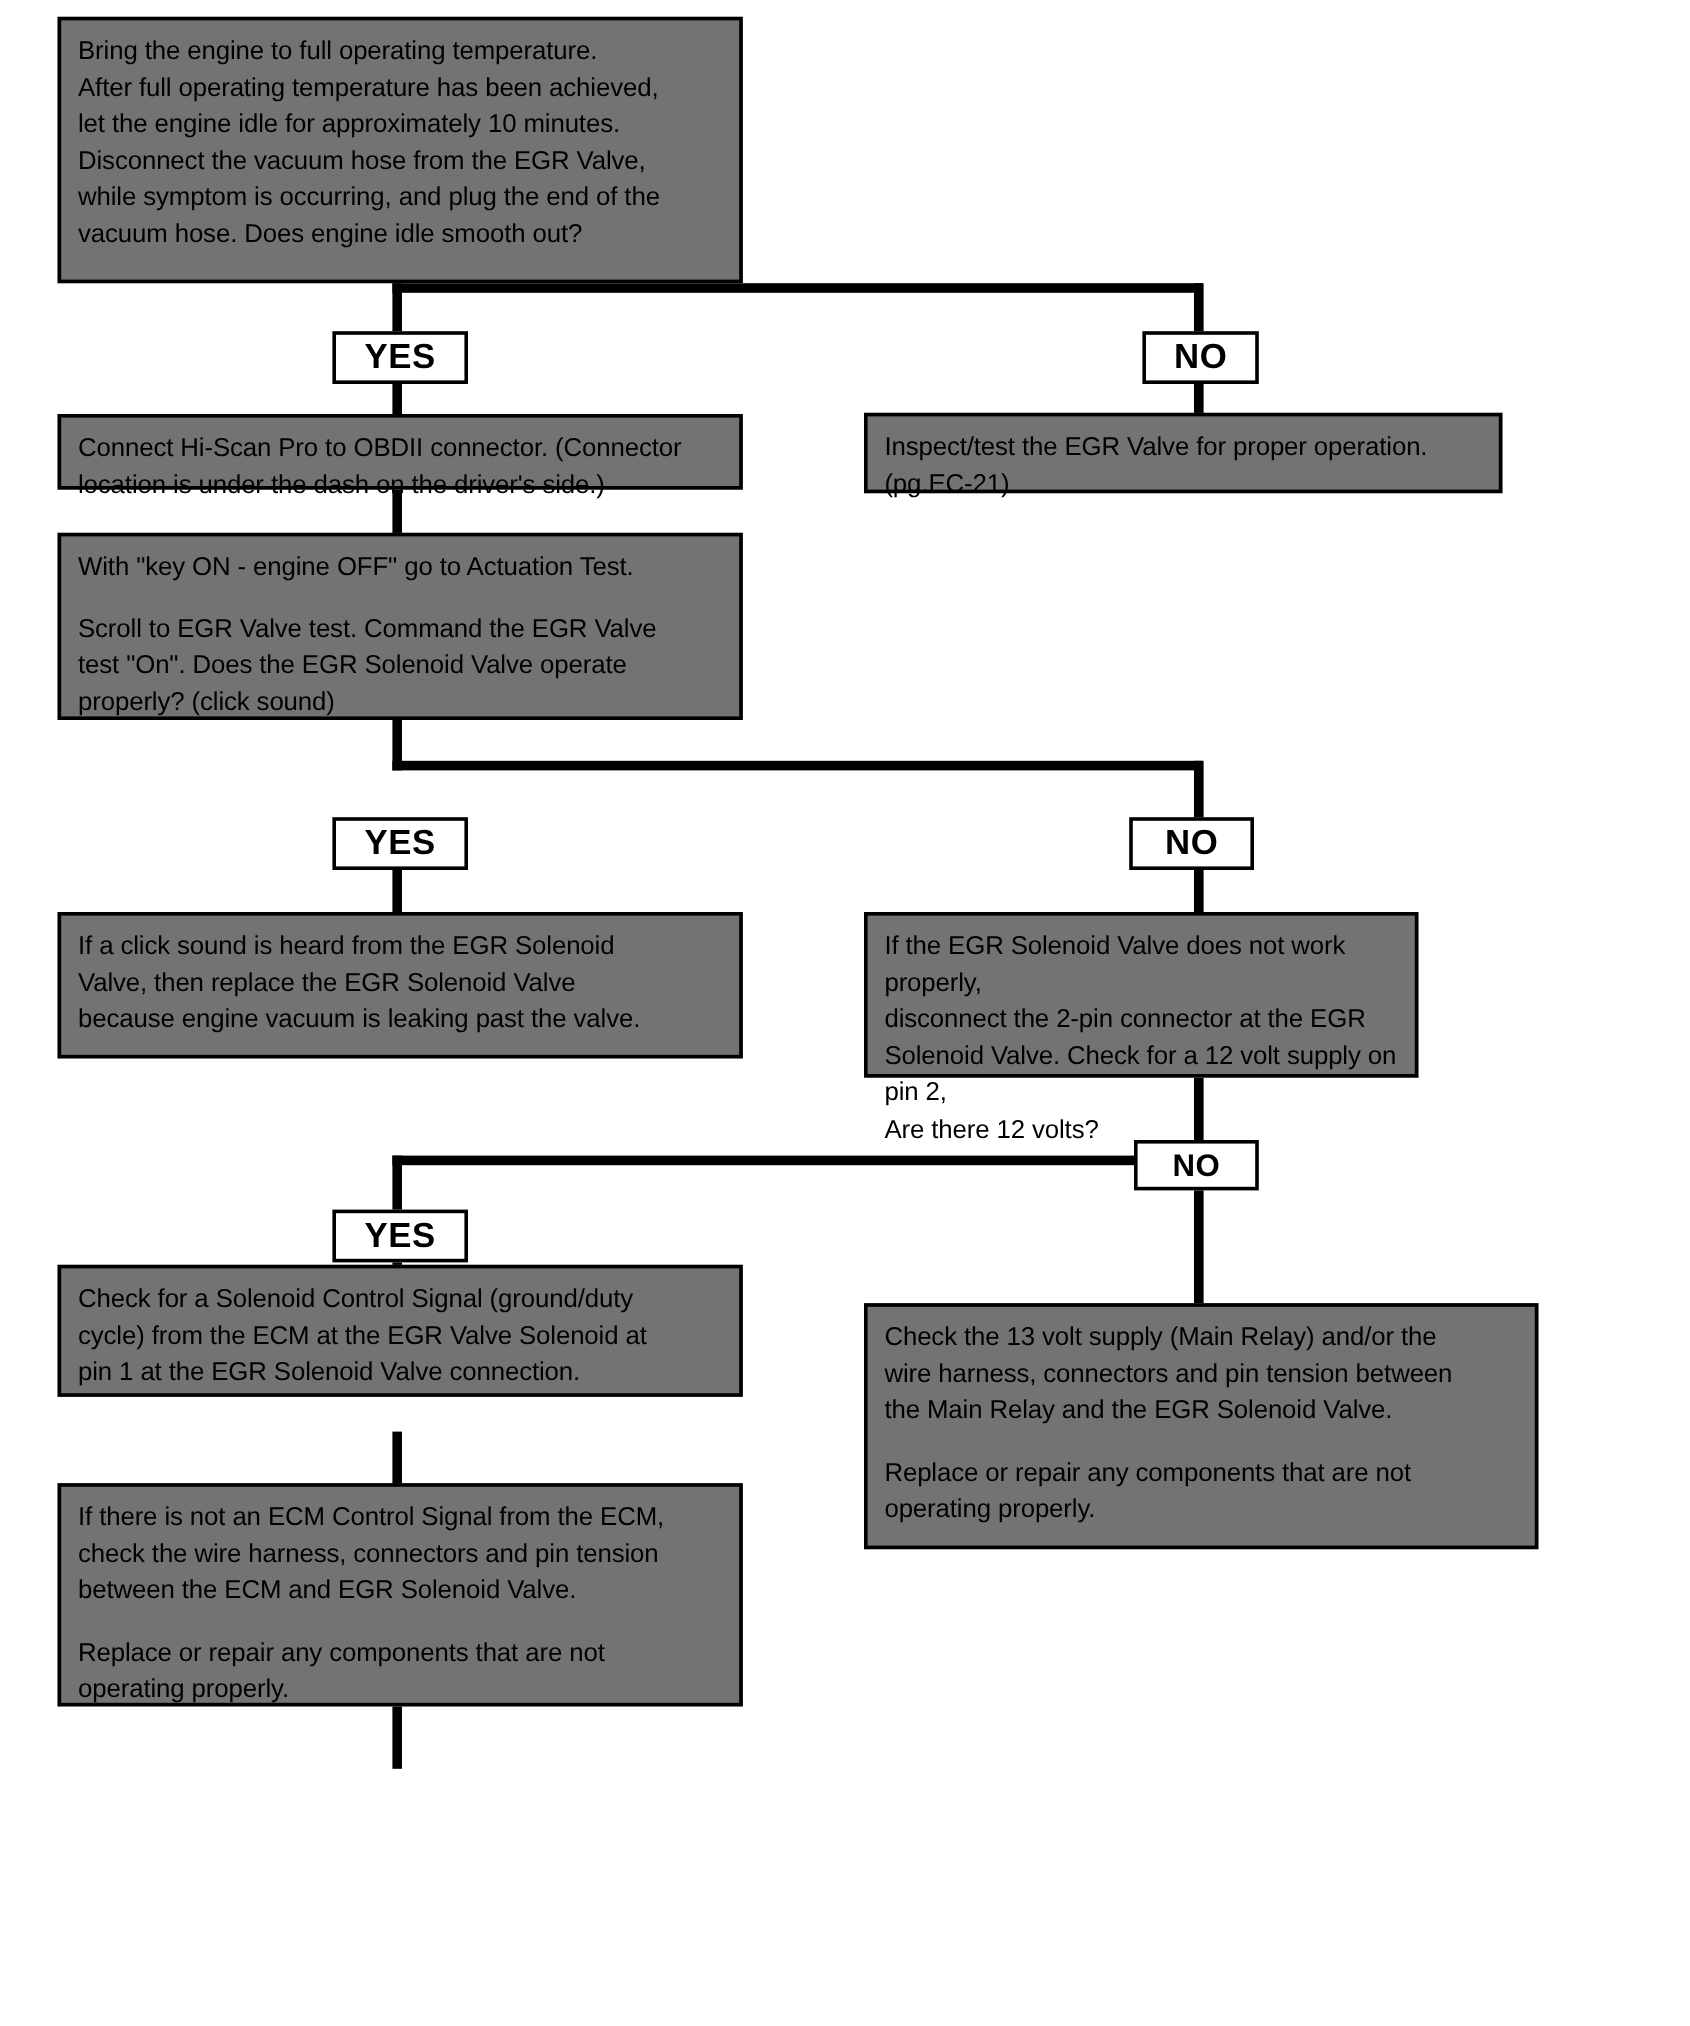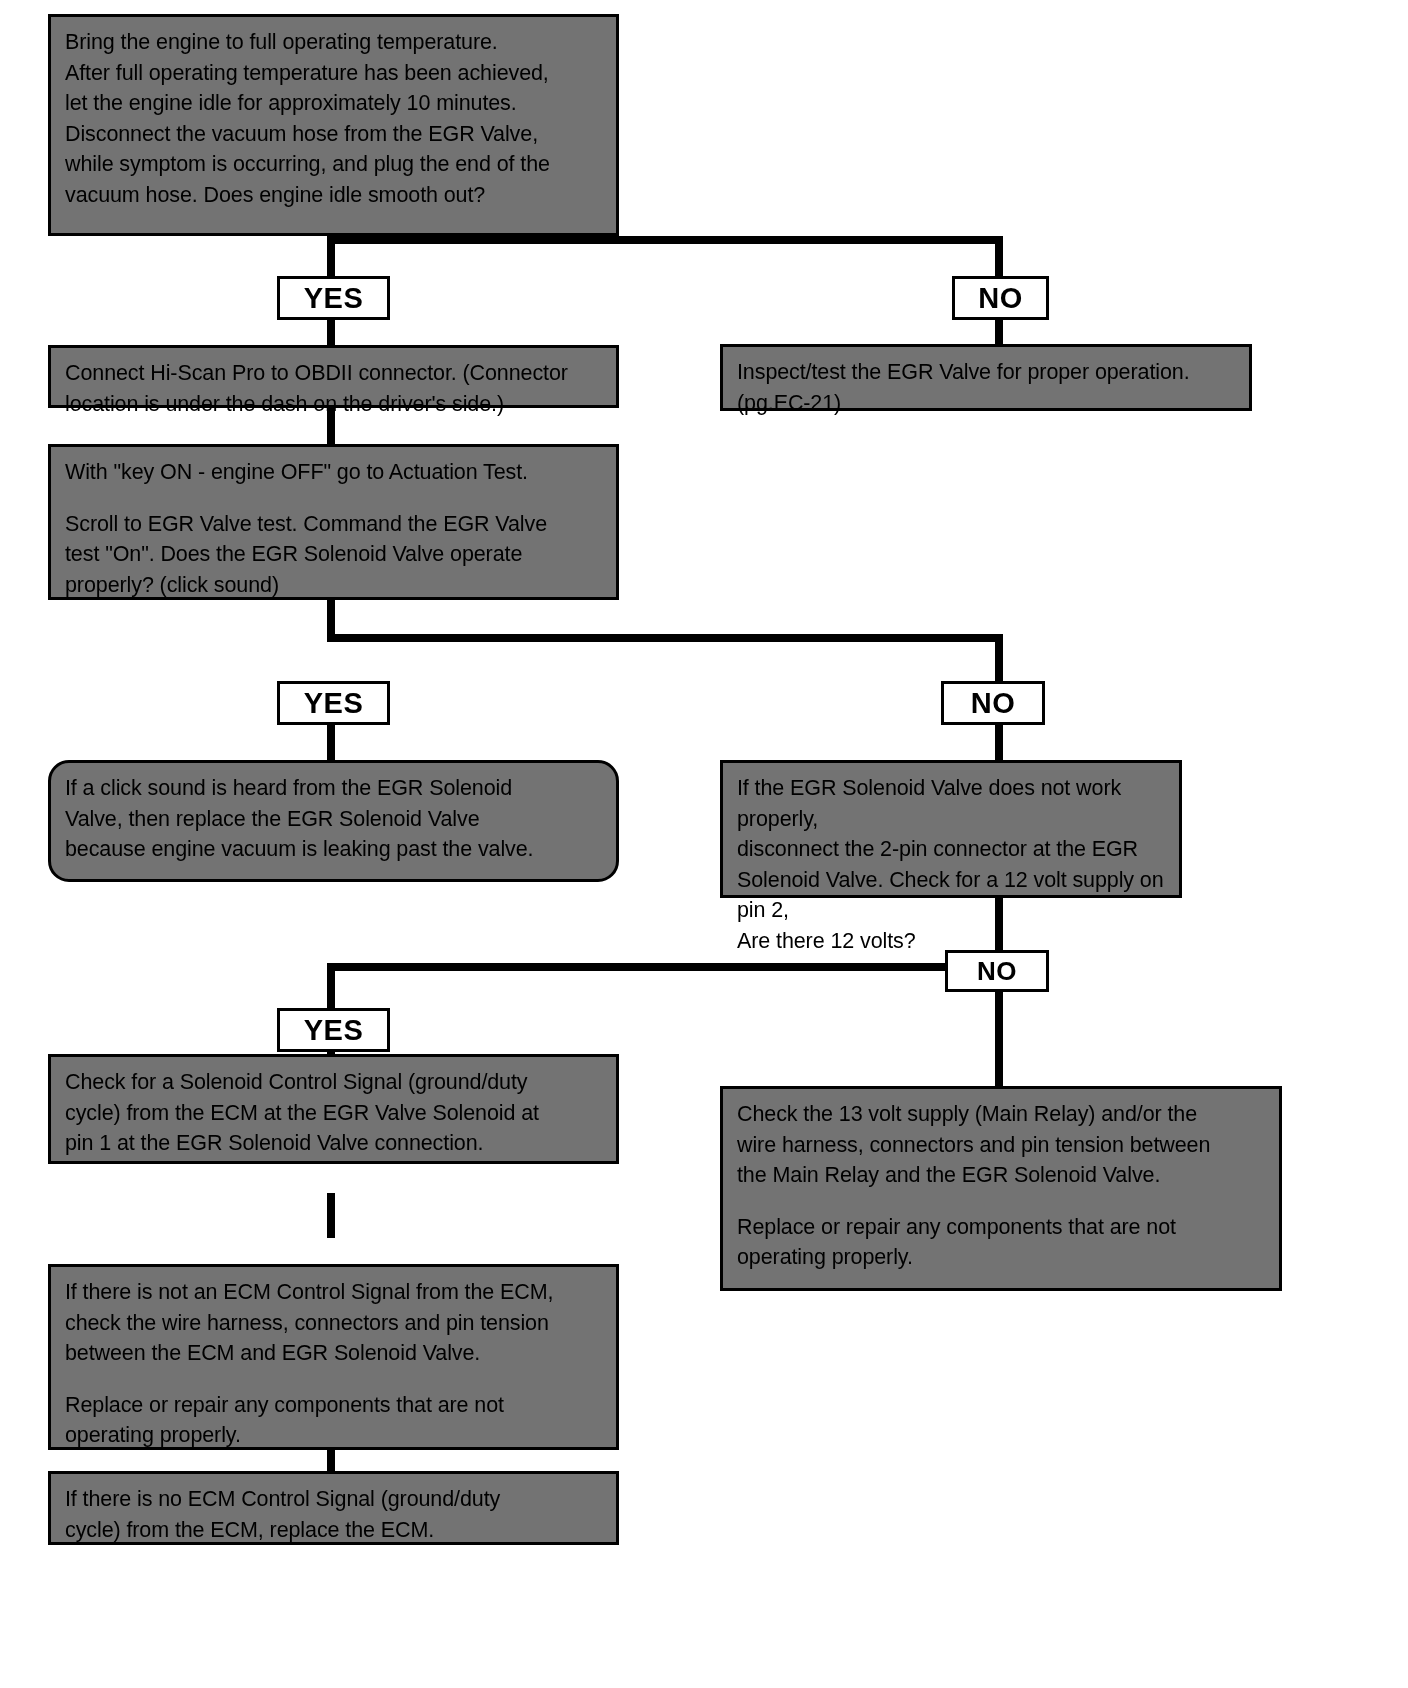--- a/index.html
+++ b/index.html
@@ -118,21 +118,21 @@
   <div class="label-box" style="left:277px; top:681px; width:113px; height:44px;">
     <span>YES</span>
   </div>
   <div class="conn" style="left:327px; top:723px; width:8px; height:39px;"></div>
 
   <div class="label-box" style="left:941px; top:681px; width:104px; height:44px;">
     <span>NO</span>
   </div>
   <div class="conn" style="left:995px; top:723px; width:8px; height:39px;"></div>
 
-  <div class="node" style="left:48px; top:760px; width:571px; height:122px;border-radius:21px;">
+  <div class="node" style="left:48px; top:760px; width:571px; height:122px;">
     <p style="white-space:pre-line;">If a click sound is heard from the EGR Solenoid
 Valve, then replace the EGR Solenoid Valve
 because engine vacuum is leaking past the valve.</p>
   </div>
 
   <div class="node" style="left:720px; top:760px; width:462px; height:138px;">
     <p style="white-space:pre-line;">If the EGR Solenoid Valve does not work properly,
 disconnect the 2-pin connector at the EGR
 Solenoid Valve. Check for a 12 volt supply on pin 2,
 Are there 12 volts?</p>
@@ -162,28 +162,24 @@
   <div class="node" style="left:720px; top:1086px; width:562px; height:205px;">
     <p style="white-space:pre-line;">Check the 13 volt supply (Main Relay) and/or the
 wire harness, connectors and pin tension between
 the Main Relay and the EGR Solenoid Valve.</p>
     <p style="white-space:pre-line;">Replace or repair any components that are not
 operating properly.</p>
   </div>
 
   <div class="conn" style="left:327px; top:1193px; width:8px; height:45px;"></div>
 
-  <div class="node" style="left:48px; top:1236px; width:571px; height:186px;margin-top:28px;">
+  <div class="node" style="left:48px; top:1236px; width:571px; height:186px;">
     <p style="white-space:pre-line;">If there is not an ECM Control Signal from the ECM,
 check the wire harness, connectors and pin tension
 between the ECM and EGR Solenoid Valve.</p>
     <p style="white-space:pre-line;">Replace or repair any components that are not
 operating properly.</p>
   </div>
 
   <div class="conn" style="left:327px; top:1422px; width:8px; height:52px;"></div>
 
-  <div class="node" style="left:48px; top:1471px; width:571px; height:74px;">
-    <p style="white-space:pre-line;">If there is no ECM Control Signal (ground/duty
-cycle) from the ECM, replace the ECM.</p>
-  </div>
 
 </div>
 
 </body></html>

